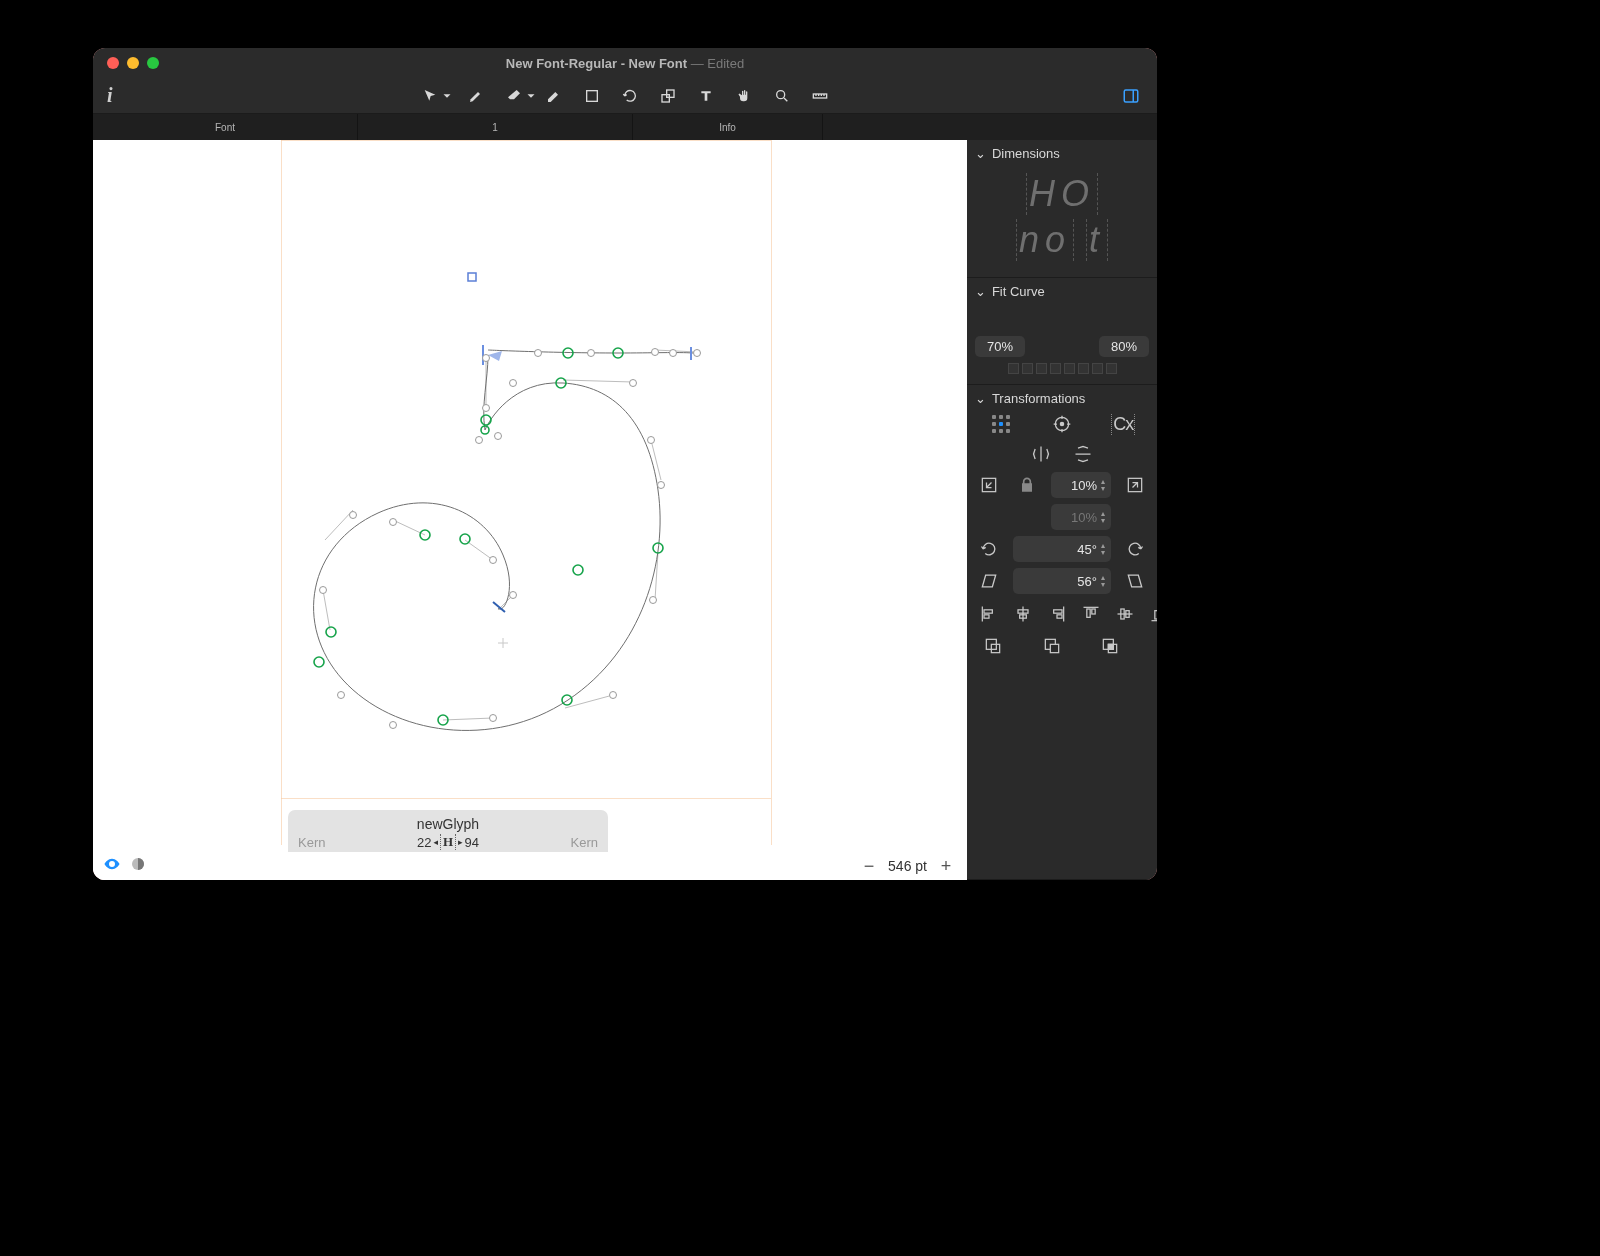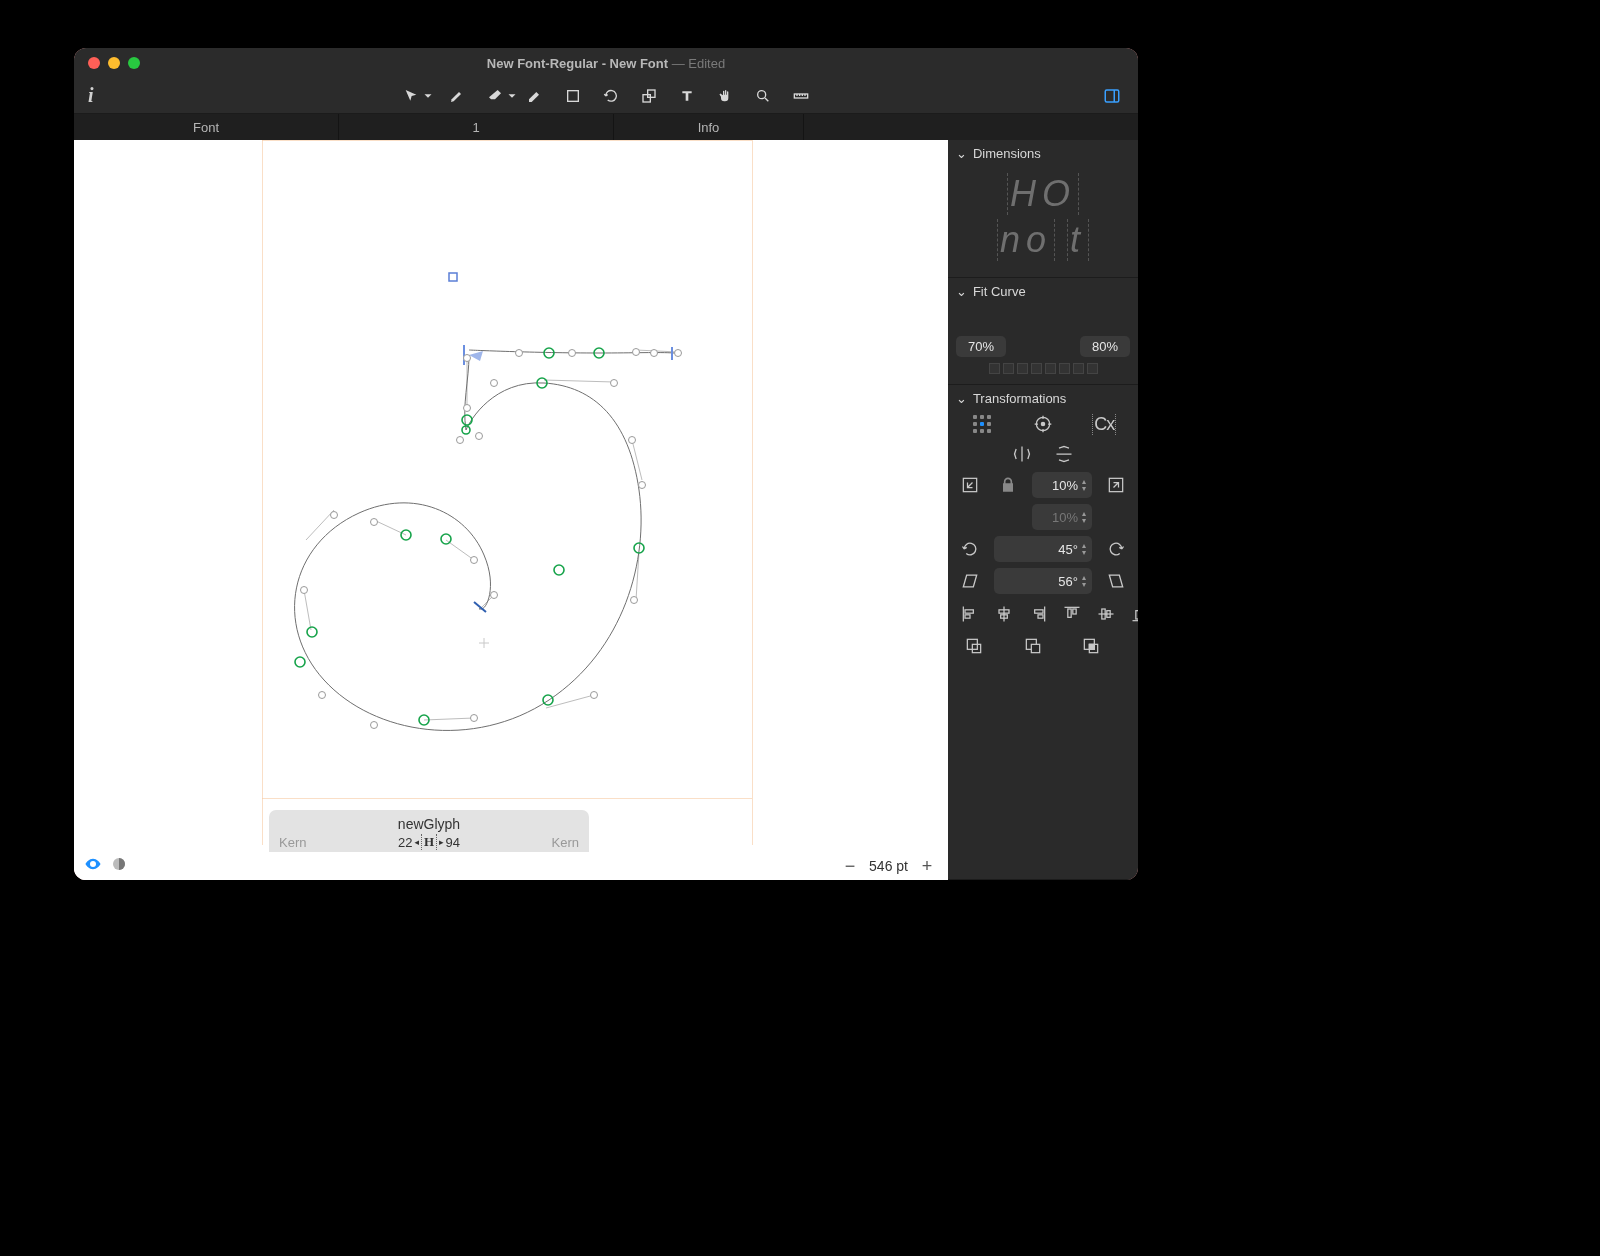--- a/index.html
+++ b/index.html
@@ -1,33 +1,33 @@
 <!DOCTYPE html>
 <html><head>
 <meta charset="utf-8">
 <style>
   * { box-sizing: border-box; margin: 0; padding: 0; font-family: -apple-system, Helvetica, Arial, sans-serif; }
   body { background:#000; width:1600px; height:1256px; overflow:hidden; }
-  .window { position:absolute; left:74px; top:48px; width:1064px; height:832px; background:#fca5a5; border-radius:12px; box-shadow:0 20px 60px rgba(0,0,0,0.6); overflow:hidden; display:flex; flex-direction:column; }
+  .window { position:absolute; left:93px; top:48px; width:1064px; height:832px; background:#fca5a5; border-radius:12px; box-shadow:0 20px 60px rgba(0,0,0,0.6); overflow:hidden; display:flex; flex-direction:column; }
   .titlebar { height:30px; display:flex; align-items:center; position:relative; background:#2b2b2b; }
   .traffic { display:flex; gap:8px; padding-left:14px; }
   .tl { width:12px; height:12px; border-radius:50%; }
   .tl.red{background:#ff5f57;} .tl.yellow{background:#febc2e;} .tl.green{background:#28c840;}
   .title { position:absolute; left:0; right:0; text-align:center; color:#b8b8b8; font-size:13px; font-weight:600; pointer-events:none;}
   .title .faint{color:#7a7a7a; font-weight:500;}
   .toolbar { height:36px; background:#2b2b2b; display:flex; align-items:center; justify-content:center; position:relative; border-bottom:1px solid #1b1b1b;}
   .toolbar-left{position:absolute;left:14px;color:#d0d0d0;font-family:serif;font-style:italic;font-size:20px;font-weight:bold;}
   .toolbar-right{position:absolute;right:10px;display:flex;align-items:center;}
   .tgrp{display:flex;align-items:center;gap:0;}
   .tbtn{width:32px;height:26px;display:flex;align-items:center;justify-content:center;color:#d8d8d8;border-radius:5px;}
   .tbtn svg{width:16px;height:16px;}
   .tbtn.sep{margin-right:6px;}
   .panelbtn svg{width:18px;height:18px;}
   .tabs{height:26px;background:#1f1f1f;display:flex;}
-  .tab{flex:1;display:flex;align-items:center;justify-content:center;color:#b5b5b5;font-size:13px;border-right:1px solid #141414;}
+  .tab{flex:1;display:flex;align-items:center;justify-content:center;color:#b5b5b5;font-size:10px;border-right:1px solid #141414;}
   .tab.active{background:#3a3a3a;}
   .tab.right{flex:0 0 190px;}
   .body{flex:1;display:flex;min-height:0;}
   .canvas-area{flex:1;background:#fff;position:relative;overflow:hidden;}
   .metric-line{position:absolute;background:#f7c9a2;opacity:0.6;}
   .info-box{position:absolute;background:#e3e3e3;border-radius:7px;padding:6px 10px;width:320px;font-size:13px;color:#333;}
   .info-box .gname{text-align:center;font-size:14px;color:#333;}
   .info-box .row{display:flex;justify-content:space-between;align-items:center;color:#999;margin-top:2px;}
   .info-box .mid{color:#333;display:flex;align-items:center;gap:2px;}
   .hicon{font-family:serif;font-weight:bold;border-left:1px dotted #666;border-right:1px dotted #666;padding:0 2px;}

